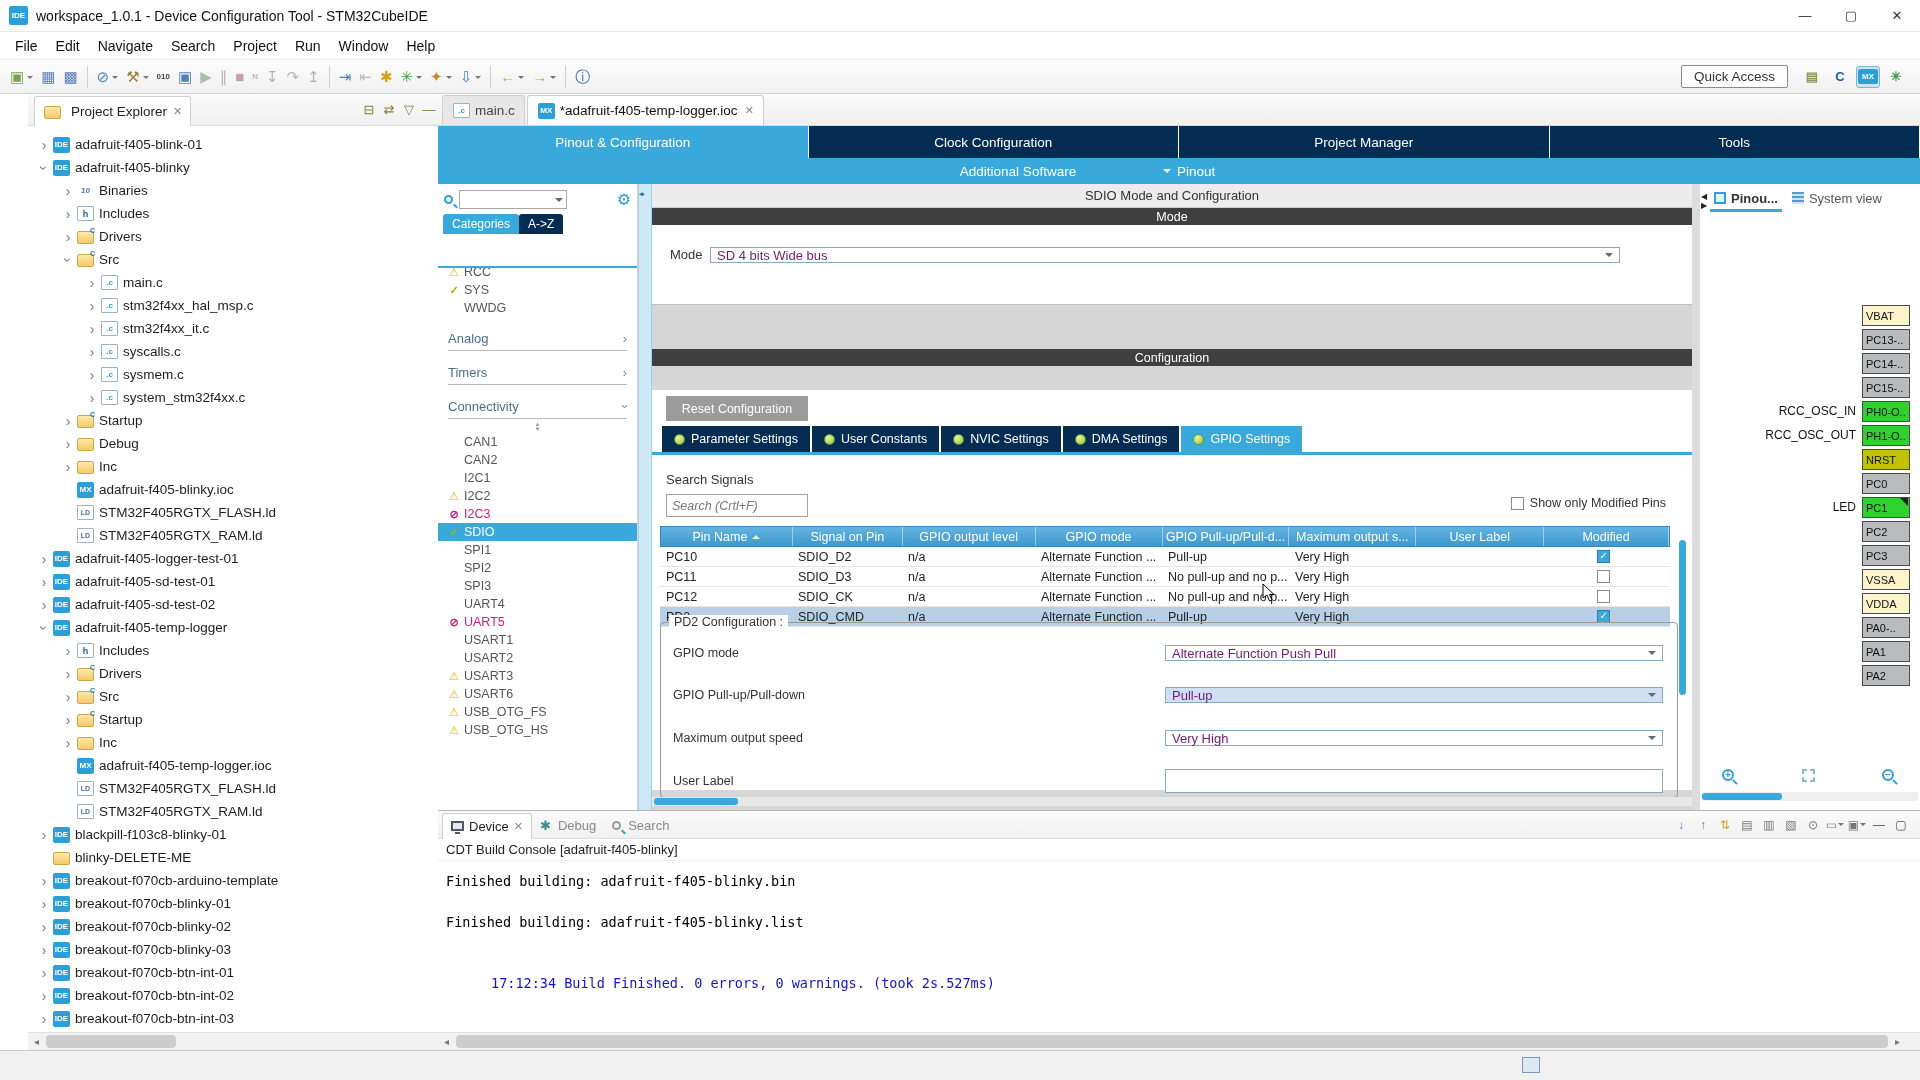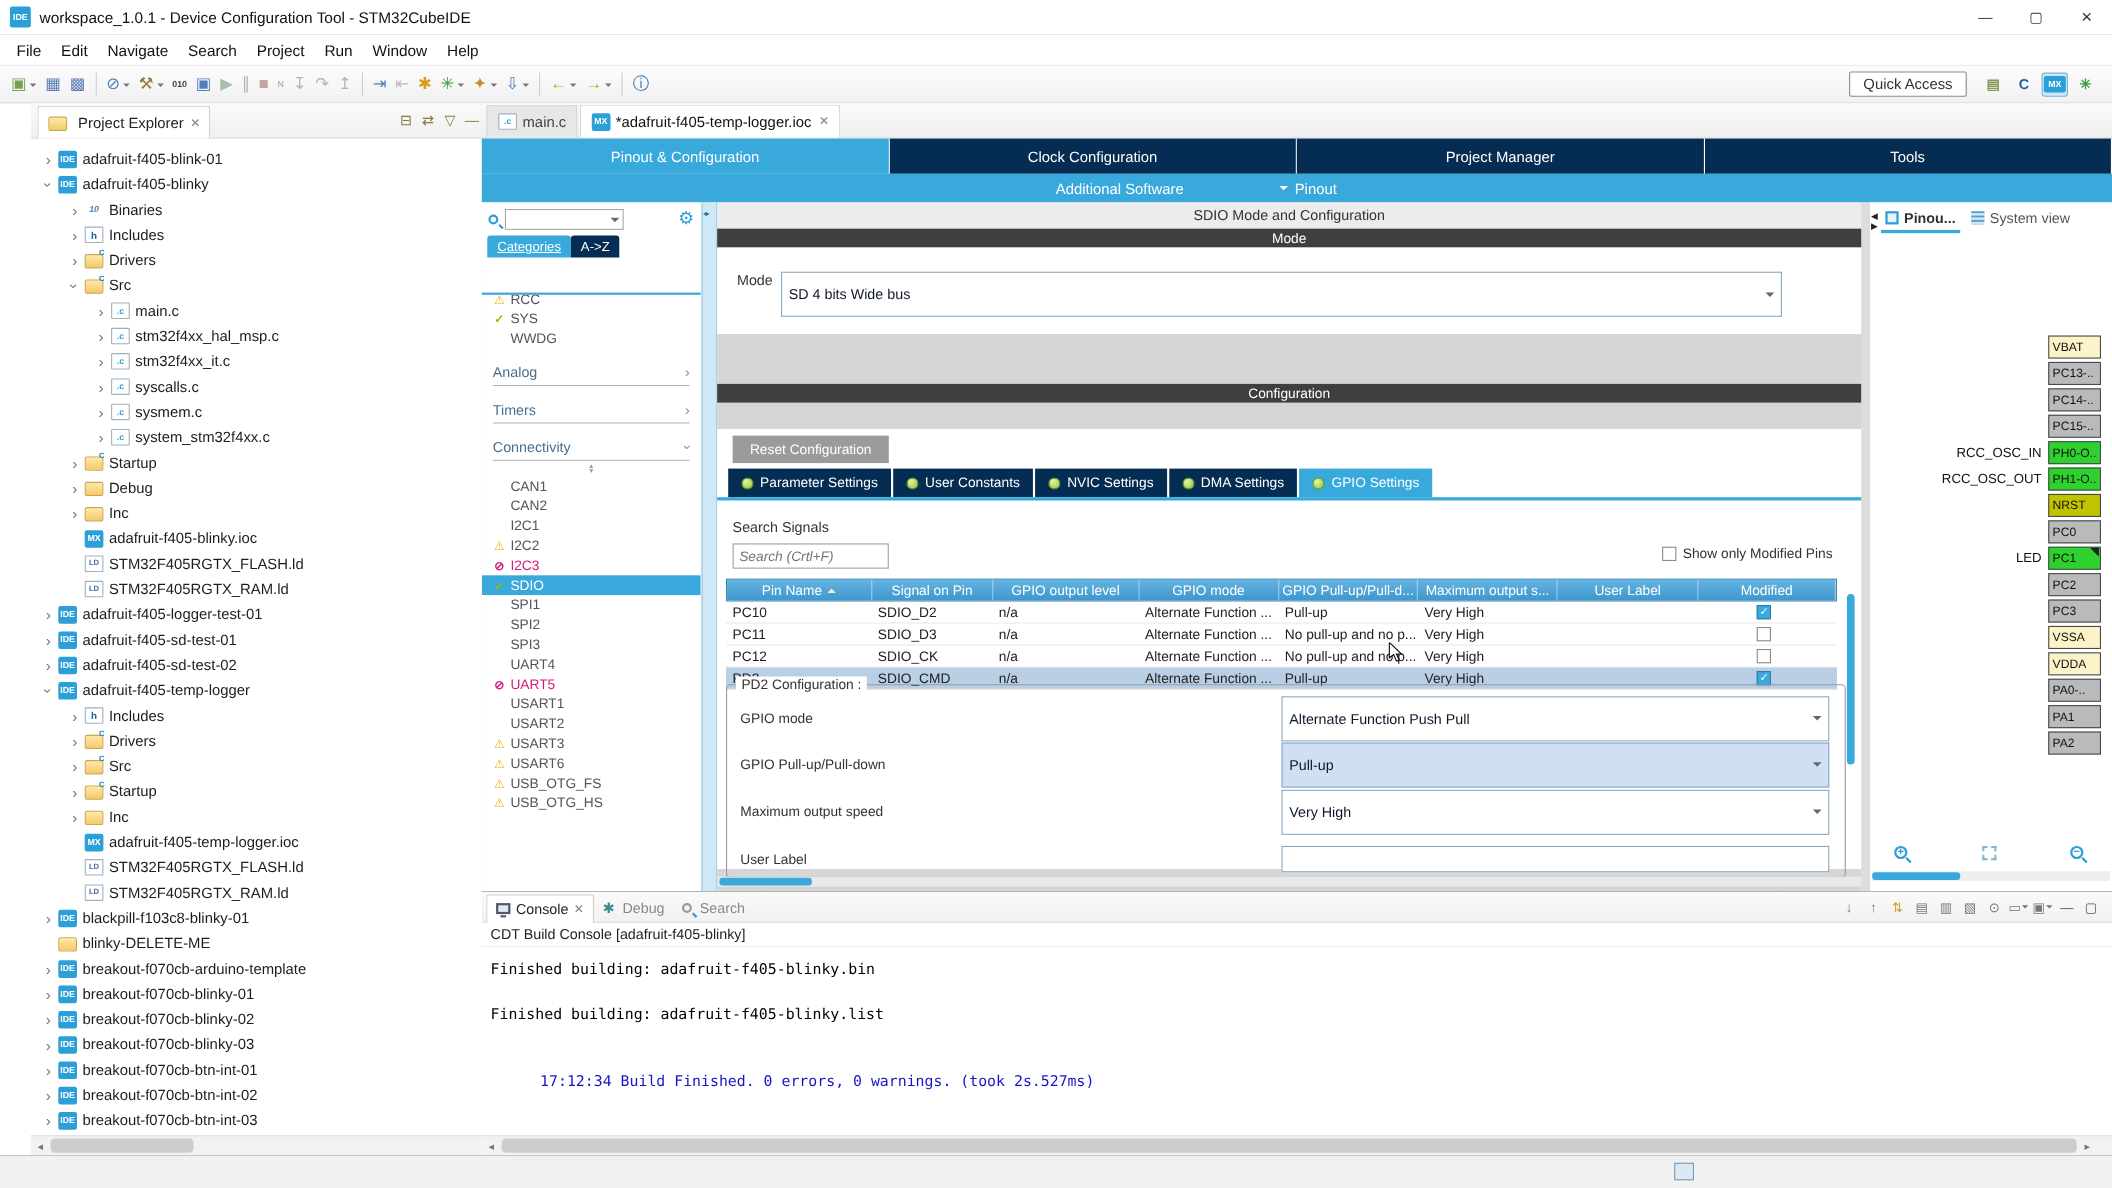--- a/index.html
+++ b/index.html
@@ -72,21 +72,21 @@
 
   
   .catpane{width:200px;background:#fff;position:relative;border-right:1px solid #d8d8d8;}
   .catsearch{height:30px;display:flex;align-items:center;padding:0 6px;}
   .mag{width:9px;height:9px;border:2px solid #2d9fd8;border-radius:50%;position:relative;flex:none;}
   .mag::after{content:"";position:absolute;width:5px;height:2px;background:#2d9fd8;transform:rotate(45deg);left:7px;top:8px;}
   .catcombo{margin-left:6px;width:108px;height:19px;border:1px solid #a8a8a8;background:#fff;display:flex;align-items:center;justify-content:flex-end;padding-right:3px;}
   .gear{margin-left:auto;color:#2d9fd8;font-size:16px;}
   .cattabs{display:flex;padding-left:5px;}
   .cattab{color:#fff;font-size:12px;padding:3px 9px;border-radius:3px 3px 0 0;}
-  .cattab.sel{background:#39a9dc;text-decoration:underline;}
+  .cattab.sel{background:#39a9dc;}
   .cattab.alt{background:#052c52;}
   .catlist{position:absolute;left:0;right:0;top:82px;bottom:0;overflow:hidden;border-top:2px solid #39a9dc;padding-top:2px;}
   .citem{height:18px;display:flex;align-items:center;font-size:12.5px;color:#555;padding-left:26px;position:relative;}
   .citem .stat{position:absolute;left:8px;width:16px;text-align:center;font-size:11px;}
   .citem.sel{background:#39a9dc;color:#fff;}
   .citem.blocked{color:#d6197f;}
   .st-ok{color:#a5b800;font-weight:bold;}
   .st-warn{color:#f0b400;}
   .st-block{color:#d6197f;font-weight:bold;}
   .csect{margin:10px 10px 0 10px;border-bottom:1px solid #b8b8b8;color:#4a6e8f;font-size:13px;height:24px;display:flex;align-items:center;}
@@ -97,21 +97,21 @@
   .csplit{width:14px;background:#cfe8f7;border-left:1px solid #9fd0ec;border-right:1px solid #9fd0ec;position:relative;}
   .csplit::before{content:"◂▸";position:absolute;top:6px;left:0;font-size:7px;color:#2a6f96;letter-spacing:-1px;}
   .psplit{width:8px;background:#dcdcdc;}
 
   
   .mainpane{width:1040px;background:#d6d6d6;position:relative;}
   .mp-title{height:24px;background:#ececec;display:flex;align-items:center;justify-content:center;font-size:13px;color:#333;border-bottom:1px solid #cfcfcf;}
   .darkbar{height:17px;background:#3f3f3f;color:#fff;font-size:12.5px;display:flex;align-items:center;justify-content:center;}
   .modecard{height:80px;background:#fff;border-bottom:1px solid #bfbfbf;position:relative;}
   .modecard .mlabel{position:absolute;left:18px;top:22px;font-size:13px;color:#333;}
-  .select{border:1px solid #8aa8c0;background:#fff;height:41px;display:flex;align-items:center;padding:0 6px;font-size:13px;color:#0f172a;position:relative;}
+  .select{border:1px solid #8aa8c0;background:#fff;height:16px;display:flex;align-items:center;padding:0 6px;font-size:13px;color:#701a75;position:relative;}
   .select .sv{white-space:nowrap;overflow:hidden;}
   .select .sc{position:absolute;right:6px;width:0;height:0;border:4px solid transparent;border-top-color:#667;margin-top:4px;}
   .modeselect{position:absolute;left:58px;top:22px;width:1040px;max-width:910px;width:910px;}
   .gap44{height:44px;}
   .configcard{position:absolute;left:0;right:0;top:206px;bottom:20px;background:#fff;}
   .resetbtn{position:absolute;left:14px;top:6px;width:142px;height:25px;background:#9b9b9b;color:#fff;font-size:12.5px;display:flex;align-items:center;justify-content:center;}
   .ctabs{position:absolute;left:10px;top:36px;height:26px;display:flex;}
   .ctab{background:#052c52;color:#fff;font-size:12.5px;display:flex;align-items:center;padding:0 12px;margin-right:2px;}
   .ctab.active{background:#39a9dc;}
   .dot{width:11px;height:11px;border-radius:50%;background:radial-gradient(circle at 35% 30%,#e8f59e,#8dc63f);border:1px solid #6a9a2d;margin-right:6px;flex:none;}
@@ -869,21 +869,21 @@
         </div>
       </div>
     </div>
   </div>
 
   <div class="console">
     <div class="ctabbar">
       <span id="contabs" style="display:flex;align-items:center;">
           <div class="contab active">
             <span class="monico"></span>
-            <span class="cl">Console</span>
+            <span class="cl">Device</span>
             <span class="vt-close cl">✕</span>
           </div>
           <div class="contab">
             <span style="color: rgb(58, 140, 140); margin-right: 2px;">✱</span>
             <span class="cl">Debug</span>
           </div>
           <div class="contab">
             <span class="mag" style="border-color: rgb(153, 153, 153); margin-right: 2px;"></span>
             <span class="cl">Search</span>
           </div>

